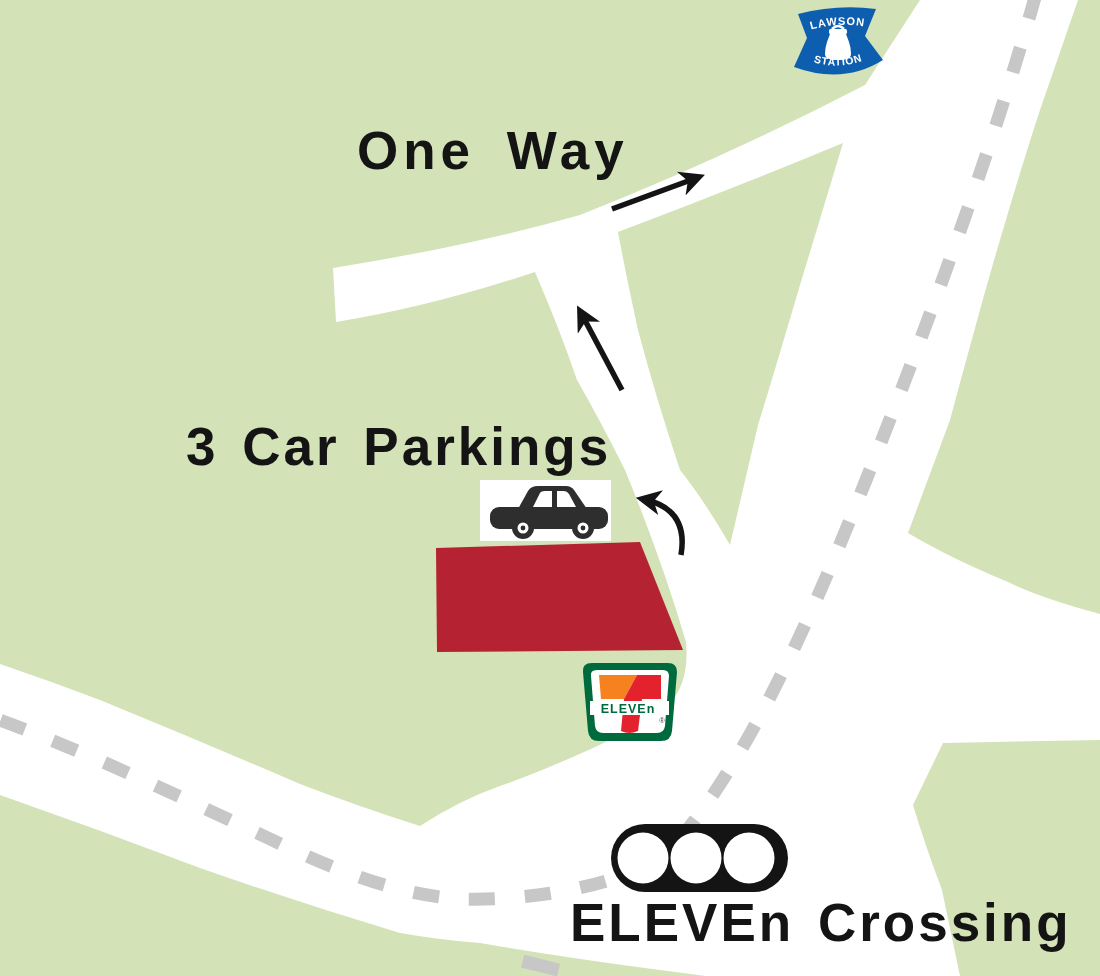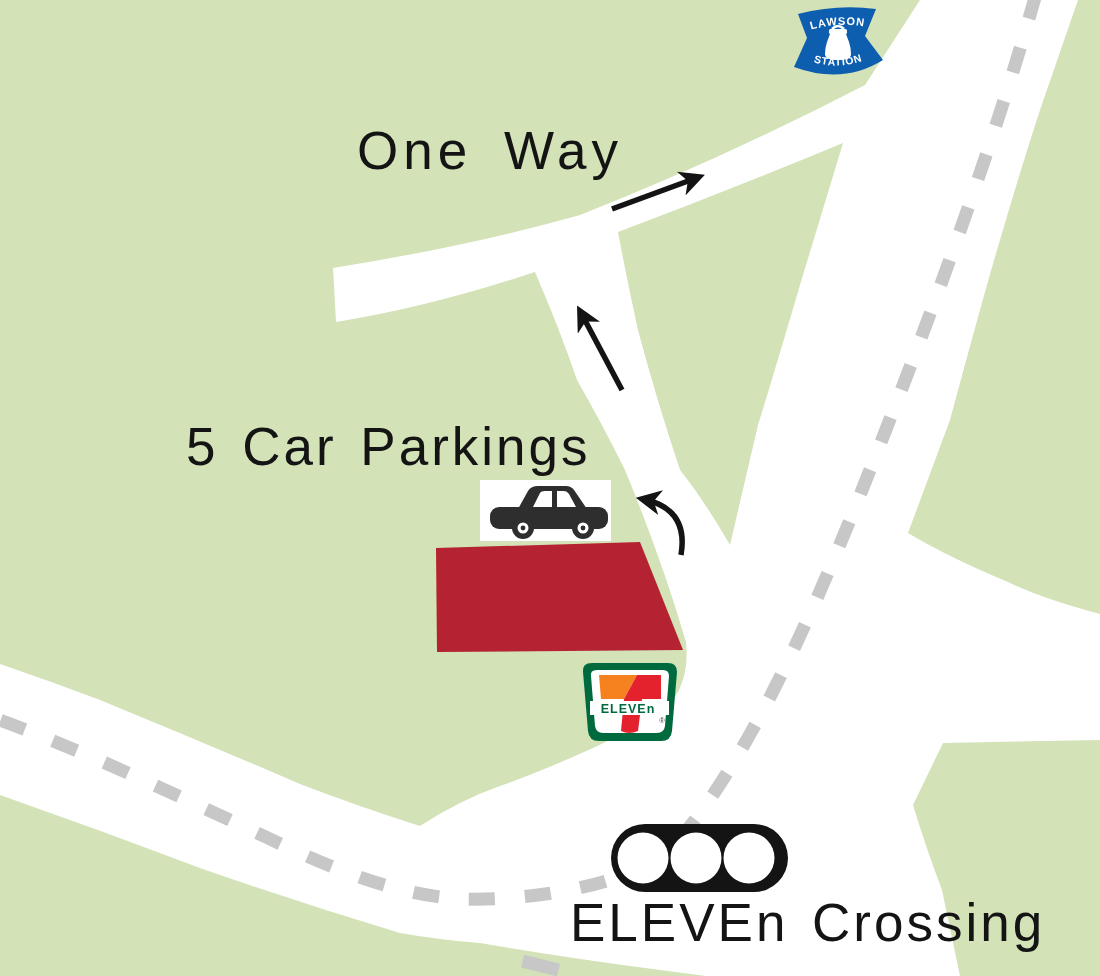--- a/index.html
+++ b/index.html
@@ -7,21 +7,21 @@
     position:relative;
     width:1100px;height:976px;
     background:#ffffff;
     overflow:hidden;
     font-family:"Liberation Sans", sans-serif;
   }
   .stage svg{position:absolute;left:0;top:0;}
   .map-label{
     position:absolute;
     color:#141414;
-    font-weight:400;
+    font-weight:700;
     white-space:nowrap;
     line-height:1;
   }
   #lbl-oneway{left:357px;top:124px;font-size:53px;letter-spacing:5px;word-spacing:12px;}
   #lbl-park{left:186px;top:420px;font-size:53px;letter-spacing:3px;word-spacing:6px;}
   #lbl-cross{left:570px;top:896px;font-size:53px;letter-spacing:3px;word-spacing:6px;}
   .logo-text{font-family:"Liberation Sans",sans-serif;font-weight:bold;}
 </style>
 </head>
 <body>
@@ -110,16 +110,16 @@
       <path fill="#ffffff" d="M597,670 L663,670 Q669,670 669,676 L665,726 Q664,733 657,733 L603,733 Q596,733 595,726 L591,676 Q590,670 597,670 Z"></path>
       <path d="M599,675 L637,675 L624,699 L601,699 Z" fill="#f6821f"></path>
       <path d="M637,675 L661,675 L661,699 L642,699 L638,731 Q629,735 621,731 L624,699 Z" fill="#e4222d"></path>
       <rect x="590" y="701" width="79" height="14" fill="#ffffff"></rect>
       <text class="logo-text" x="628" y="712.5" font-size="12.5" letter-spacing="1" text-anchor="middle" fill="#006a3f">ELEVEn</text>
       <text x="662" y="723" font-size="7.5" fill="#444444" text-anchor="middle">®</text>
     </g>
   </svg>
 
   <div class="map-label" id="lbl-oneway">One Way</div>
-  <div class="map-label" id="lbl-park">5 Car Parkings</div>
+  <div class="map-label" id="lbl-park">3 Car Parkings</div>
   <div class="map-label" id="lbl-cross">ELEVEn Crossing</div>
 
 </div>
 
 </body></html>

